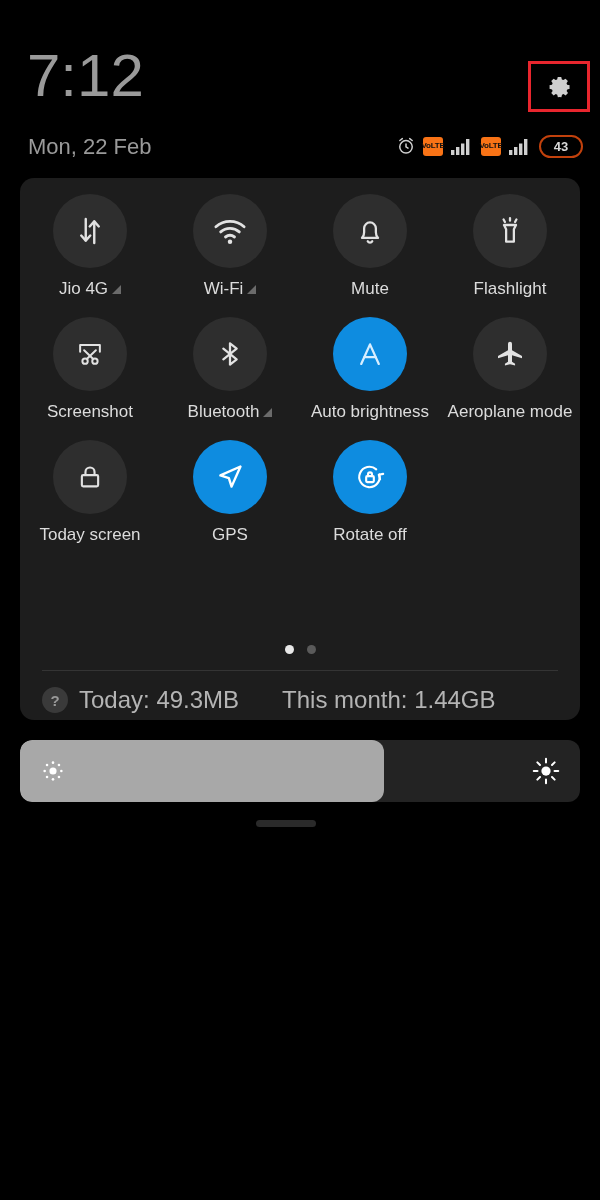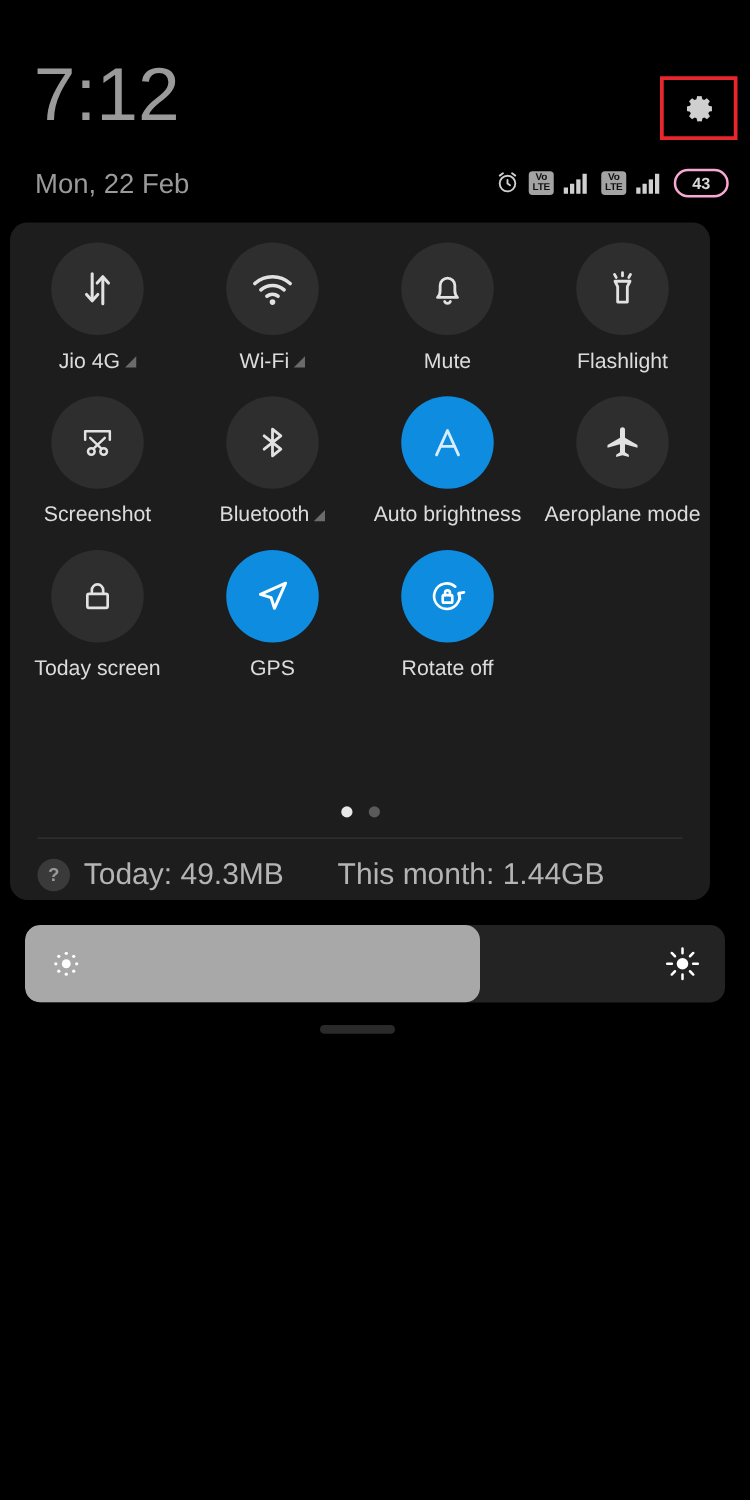--- a/index.html
+++ b/index.html
@@ -32,35 +32,35 @@
   .gear-wrap svg { display: block; }
 
   
   .statusicons {
     position: absolute; right: 17px; top: 133px;
     height: 26px; display: flex; align-items: center; gap: 7px;
   }
   .statusicons svg { display: block; }
   .volte {
     width: 20px; height: 19px; border-radius: 3px;
-    background: #a3a3a3; color: #111;
+    background: #f97316; color: #111;
     font-size: 8px; line-height: 8.2px; font-weight: 700;
-    display: flex; flex-direction: column; align-items: center; justify-content: center;
+    display: flex; align-items: center; justify-content: center;
     letter-spacing: -0.2px;
   }
   .batt {
     display: flex; align-items: center; justify-content: center;
     min-width: 44px; height: 23px; padding: 0 6px;
-    border: 2px solid #f9a8d4; border-radius: 12px;
+    border: 2px solid #c2410c; border-radius: 12px;
     font-size: 13px; font-weight: 600; color: #d8d8d8;
   }
 
   
   .panel {
-    position: absolute; left: 8px; top: 178px;
+    position: absolute; left: 20px; top: 178px;
     width: 560px; height: 542px;
     background: #1d1d1d; border-radius: 14px;
   }
   .tilegrid {
     position: absolute; left: 0; top: 16px;
     width: 560px;
     display: grid; grid-template-columns: repeat(4, 1fr);
     row-gap: 18px;
   }
   .tile {

